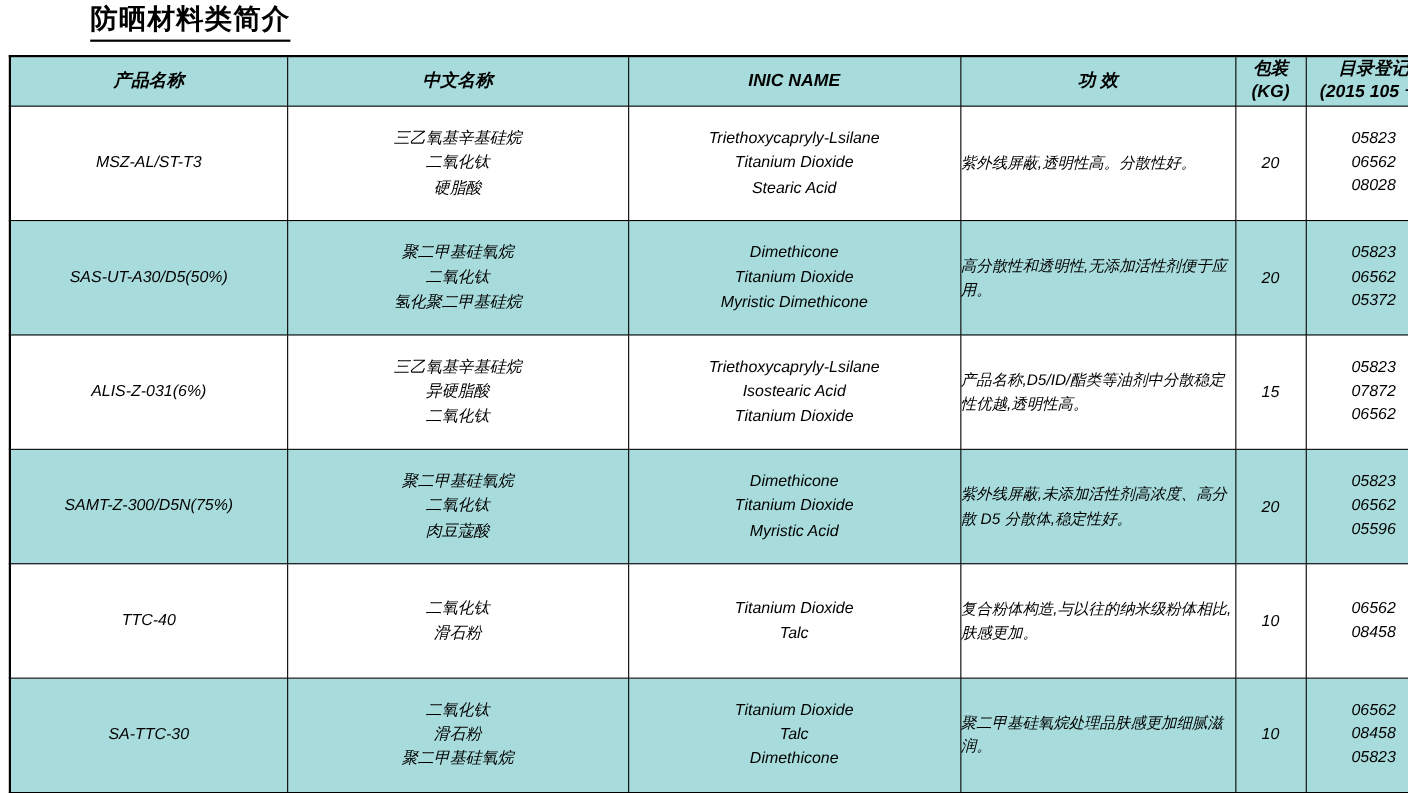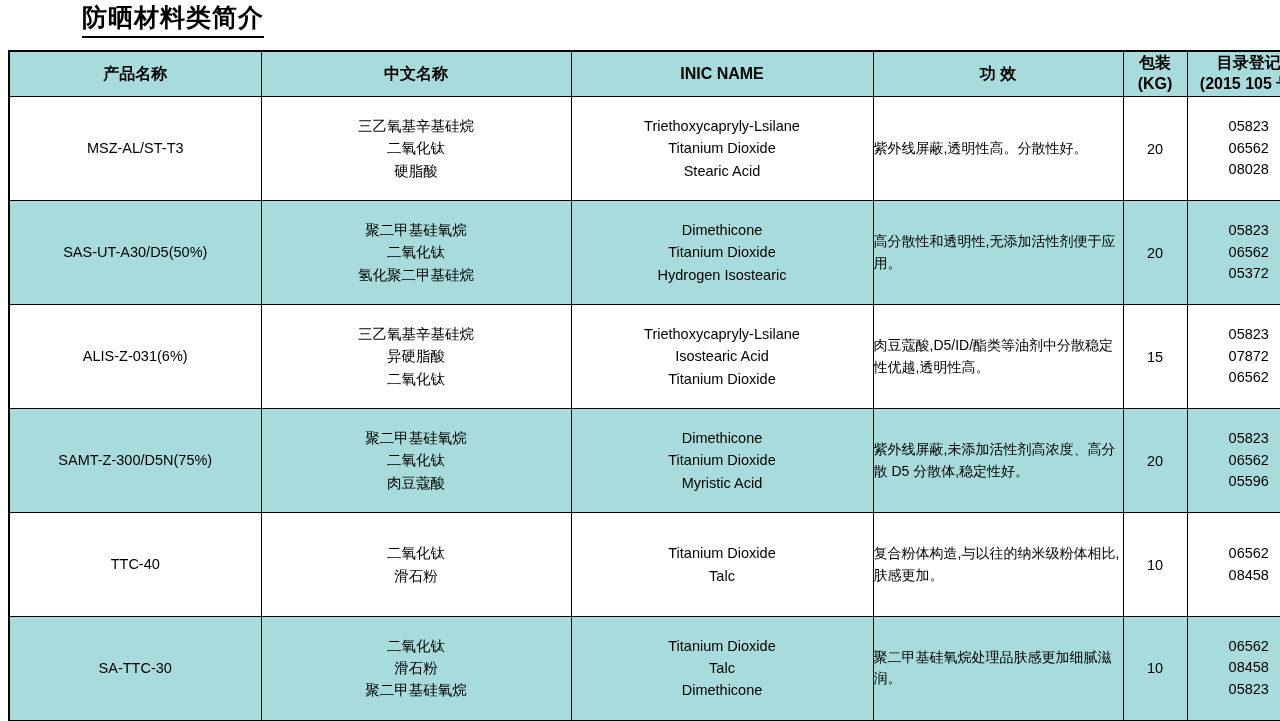--- a/index.html
+++ b/index.html
@@ -29,20 +29,21 @@
     color: #000;
     border-bottom: 2px solid #000;
     padding-bottom: 3px;
     line-height: 1.25;
   }
   .table-wrap {
     position: absolute;
     left: 8px;
     top: 50px;
     width: 1264px;
+    font-style: italic;
   }
   table.data-table {
     border-collapse: collapse;
     width: 1264px;
     table-layout: fixed;
     border: 2px solid #000;
   }
   table.data-table th,
   table.data-table td {
     border: 1px solid #000000;
@@ -164,21 +165,21 @@
             <div class="lines">
               <div>聚二甲基硅氧烷</div>
               <div>二氧化钛</div>
               <div>氢化聚二甲基硅烷</div>
             </div>
           </td>
           <td class="cell-center">
             <div class="lines">
               <div>Dimethicone</div>
               <div>Titanium Dioxide</div>
-              <div>Hydrogen Isostearic</div>
+              <div>Myristic Dimethicone</div>
             </div>
           </td>
           <td class="cell-left">高分散性和透明性,无添加活性剂便于应用。</td>
           <td class="cell-num">20</td>
           <td class="cell-reg">
             <div class="lines">
               <div>05823</div>
               <div>06562</div>
               <div>05372</div>
             </div>
@@ -194,21 +195,21 @@
               <div>二氧化钛</div>
             </div>
           </td>
           <td class="cell-center">
             <div class="lines">
               <div>Triethoxycapryly-Lsilane</div>
               <div>Isostearic Acid</div>
               <div>Titanium Dioxide</div>
             </div>
           </td>
-          <td class="cell-left">肉豆蔻酸,D5/ID/酯类等油剂中分散稳定性优越,透明性高。</td>
+          <td class="cell-left">产品名称,D5/ID/酯类等油剂中分散稳定性优越,透明性高。</td>
           <td class="cell-num">15</td>
           <td class="cell-reg">
             <div class="lines">
               <div>05823</div>
               <div>07872</div>
               <div>06562</div>
             </div>
           </td>
         </tr>
 

